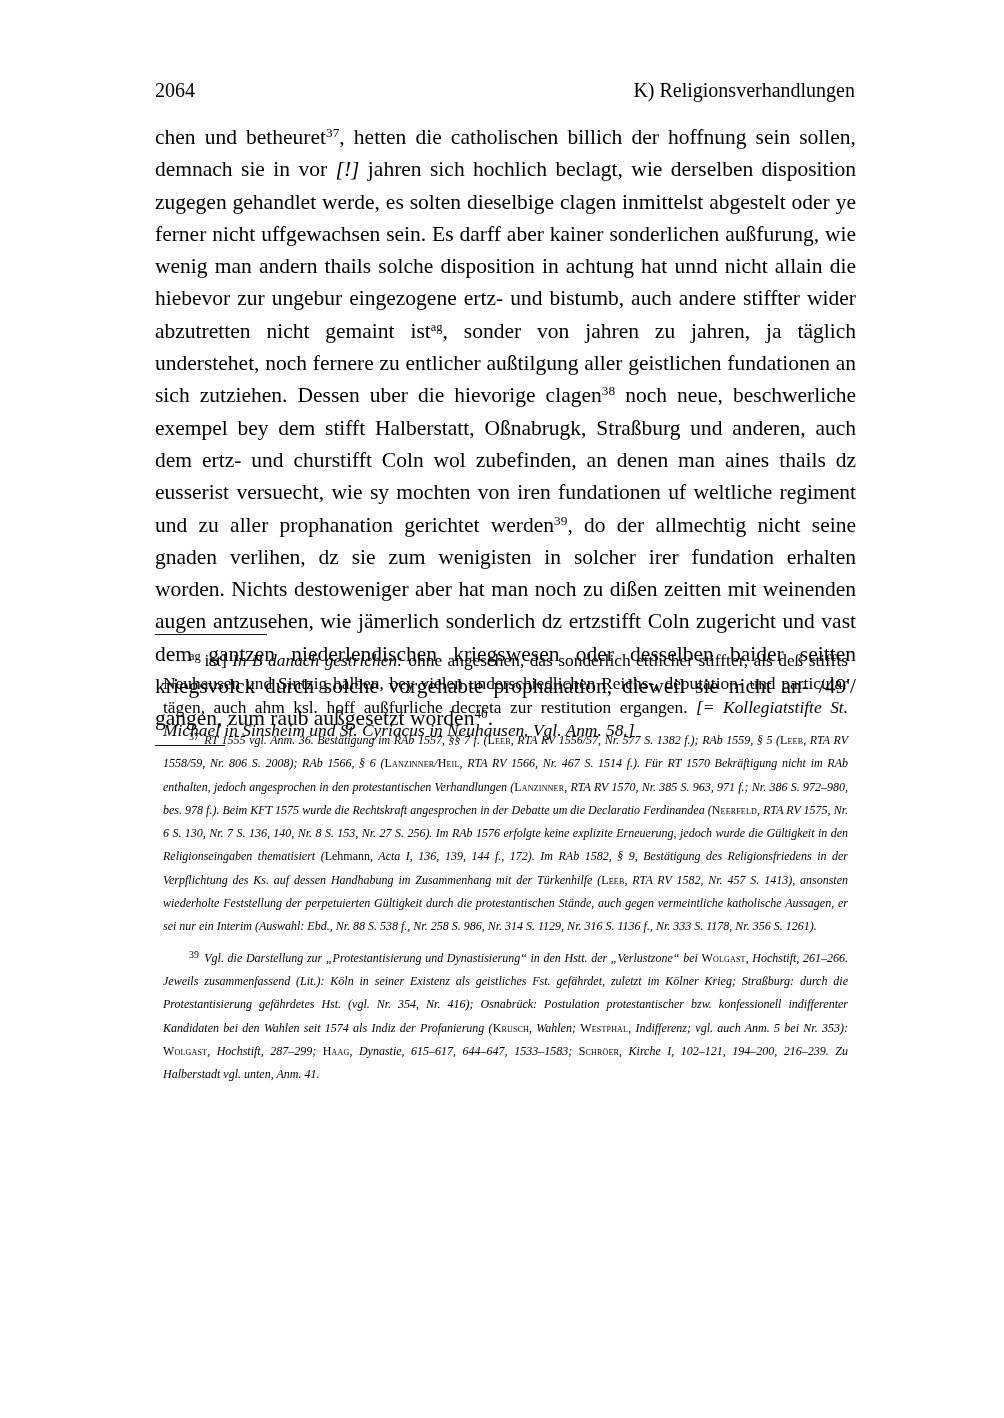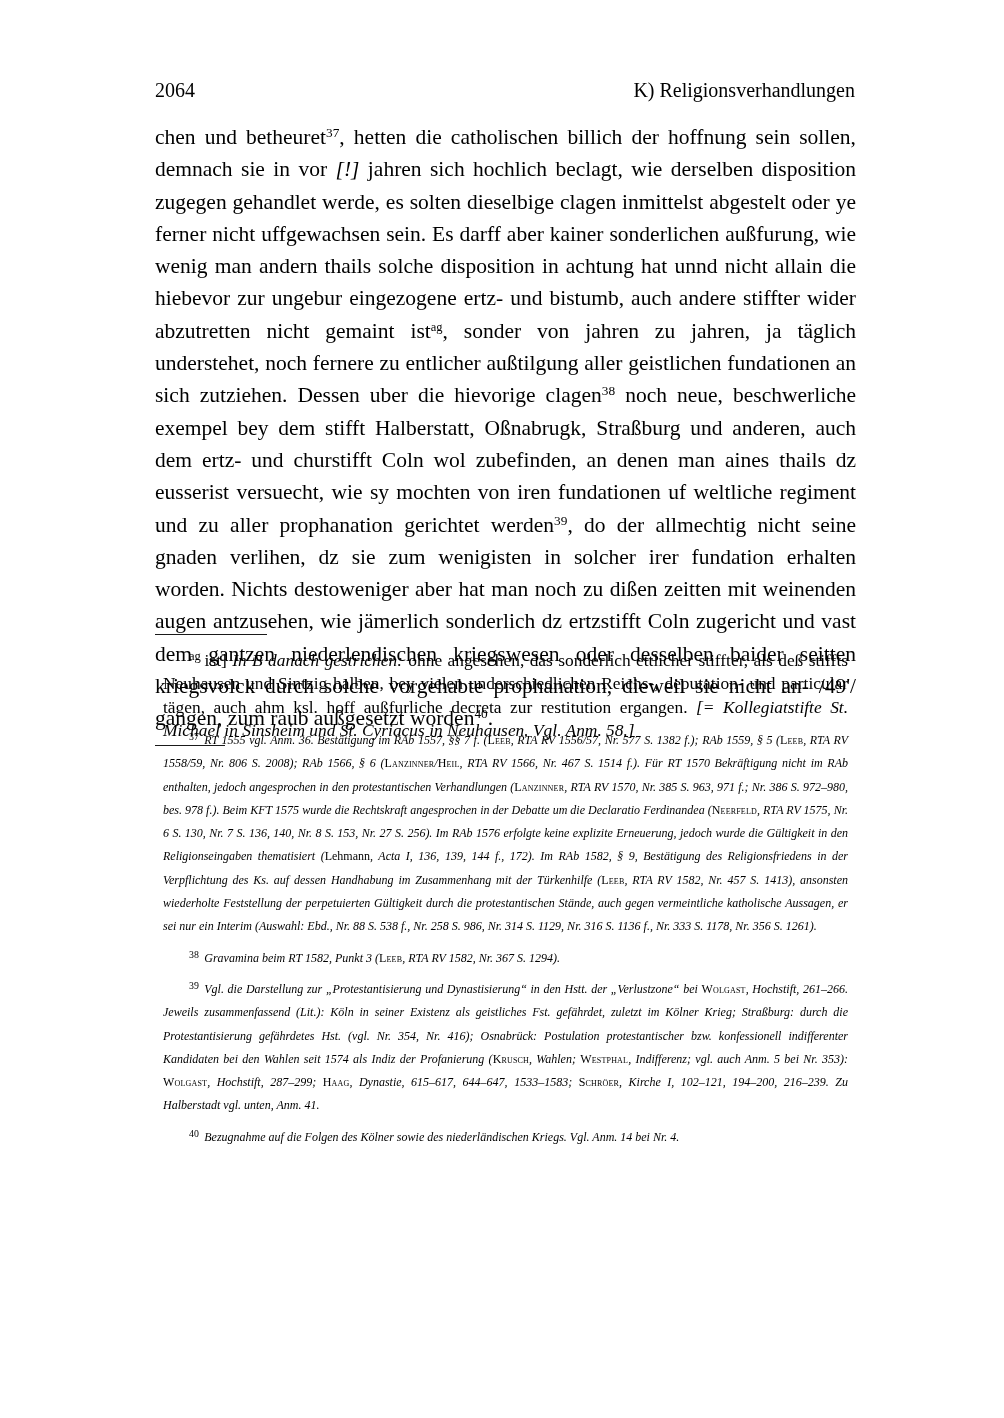--- a/index.html
+++ b/index.html
@@ -153,23 +153,17 @@
     </p>
   </div>
 
   <div class="fn-rule fn-rule-b"></div>
 
   <div class="fn-block fn-refs">
     <p>
       <span class="fn-num">37</span><span><span class="it">RT 1555 vgl. Anm. 36. Bestätigung im RAb 1557, §§ 7 f. (</span><span class="sc">Leeb</span><span class="it">, RTA RV 1556/57, Nr. 577 S. 1382 f.); RAb 1559, § 5 (</span><span class="sc">Leeb</span><span class="it">, RTA RV 1558/59, Nr. 806 S. 2008); RAb 1566, § 6 (</span><span class="sc">Lanzinner</span><span class="it">/</span><span class="sc">Heil</span><span class="it">, RTA RV 1566, Nr. 467 S. 1514 f.). Für RT 1570 Bekräftigung nicht im RAb enthalten, jedoch angesprochen in den protestantischen Verhandlungen (</span><span class="sc">Lanzinner</span><span class="it">, RTA RV 1570, Nr. 385 S. 963, 971 f.; Nr. 386 S. 972–980, bes. 978 f.). Beim KFT 1575 wurde die Rechtskraft angesprochen in der Debatte um die Declaratio Ferdinandea (</span><span class="sc">Neerfeld</span><span class="it">, RTA RV 1575, Nr. 6 S. 130, Nr. 7 S. 136, 140, Nr. 8 S. 153, Nr. 27 S. 256). Im RAb 1576 erfolgte keine explizite Erneuerung, jedoch wurde die Gültigkeit in den Religionseingaben thematisiert (</span><span class="roman">Lehmann</span><span class="it">, Acta I, 136, 139, 144 f., 172). Im RAb 1582, § 9, Bestätigung des Religionsfriedens in der Verpflichtung des Ks. auf dessen Handhabung im Zusammenhang mit der Türkenhilfe (</span><span class="sc">Leeb</span><span class="it">, RTA RV 1582, Nr. 457 S. 1413), ansonsten wiederholte Feststellung der perpetuierten Gültigkeit durch die protestantischen Stände, auch gegen vermeintliche katholische Aussagen, er sei nur ein Interim (Auswahl: Ebd., Nr. 88 S. 538 f., Nr. 258 S. 986, Nr. 314 S. 1129, Nr. 316 S. 1136 f., Nr. 333 S. 1178, Nr. 356 S. 1261).</span></span>
     </p>
     <p>
-      <span class="fn-num">38</span><span><span class="it">Gravamina beim RT 1582, Punkt 3 (</span><span class="sc">Leeb</span><span class="it">, RTA RV 1582, Nr. 367 S. 1294).</span></span>
-    </p>
-    <p>
       <span class="fn-num">39</span><span><span class="it">Vgl. die Darstellung zur „Protestantisierung und Dynastisierung“ in den Hstt. der „Verlustzone“ bei </span><span class="sc">Wolgast</span><span class="it">, Hochstift, 261–266. Jeweils zusammenfassend (Lit.): Köln in seiner Existenz als geistliches Fst. gefährdet, zuletzt im Kölner Krieg; Straßburg: durch die Protestantisierung gefährdetes Hst. (vgl. Nr. 354, Nr. 416); Osnabrück: Postulation protestantischer bzw. konfessionell indifferenter Kandidaten bei den Wahlen seit 1574 als Indiz der Profanierung (</span><span class="sc">Krusch</span><span class="it">, Wahlen; </span><span class="sc">Westphal</span><span class="it">, Indifferenz; vgl. auch Anm. 5 bei Nr. 353): </span><span class="sc">Wolgast</span><span class="it">, Hochstift, 287–299; </span><span class="sc">Haag</span><span class="it">, Dynastie, 615–617, 644–647, 1533–1583; </span><span class="sc">Schröer</span><span class="it">, Kirche I, 102–121, 194–200, 216–239. Zu Halberstadt vgl. unten, Anm. 41.</span></span>
-    </p>
-    <p>
-      <span class="fn-num">40</span><span><span class="it">Bezugnahme auf die Folgen des Kölner sowie des niederländischen Kriegs. Vgl. Anm. 14 bei Nr. 4.</span></span>
     </p>
   </div>
 
 </div>
 
 </body></html>

